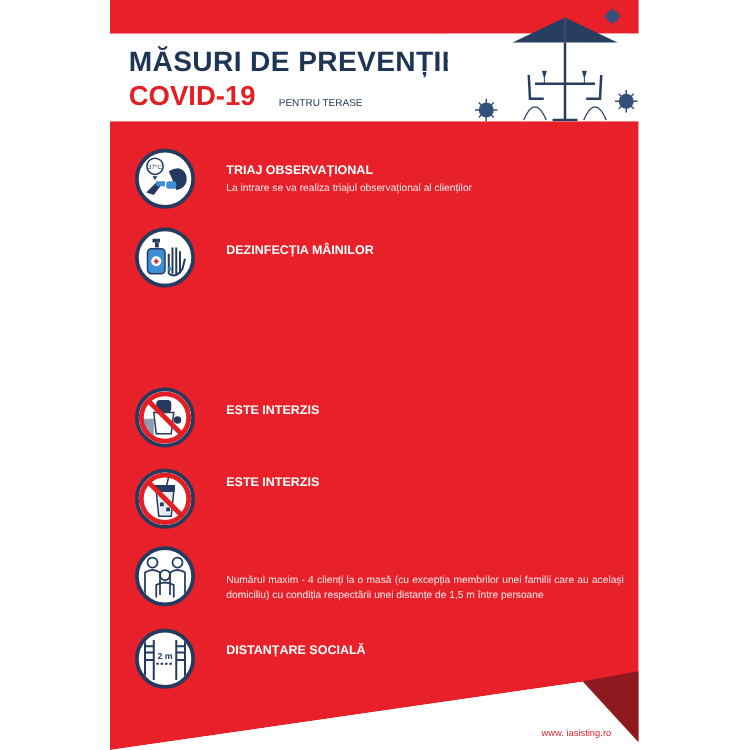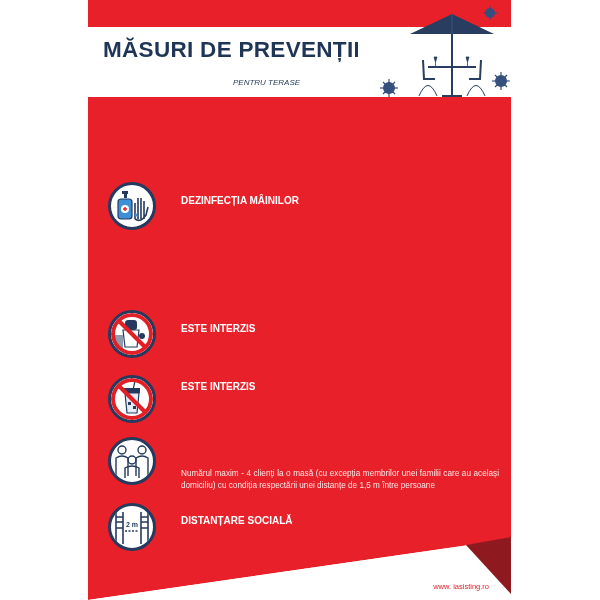--- a/index.html
+++ b/index.html
@@ -2,36 +2,37 @@
 <html><head>
 <meta charset="utf-8">
 <style>
   html, body { margin:0; padding:0; background:#ffffff; }
   body { width:600px; height:600px; position:relative; overflow:hidden; font-family:"Liberation Sans", sans-serif; }
   .poster { position:absolute; left:88px; top:0; width:423px; height:600px; overflow:hidden; background:#ffffff; }
   .top-band { position:absolute; left:0; top:0; width:423px; height:27px; background:#e8202a; }
   .header { position:absolute; left:0; top:27px; width:423px; height:70px; background:#ffffff; }
   .title { position:absolute; left:15px; top:37px; font-size:22.5px; font-weight:bold; color:#1f3556; letter-spacing:0.3px; white-space:nowrap; }
   .subtitle { position:absolute; left:15px; top:64px; font-size:22px; font-weight:bold; color:#e31e25; white-space:nowrap; }
-  .subtitle-small { position:absolute; left:145px; top:78px; font-size:8px; color:#1f3556; white-space:nowrap;font-style:italic; }
+  .subtitle-small { position:absolute; left:135px; top:78px; font-size:8px; color:#1f3556; white-space:nowrap; }
   .illus { position:absolute; left:270px; top:0px; width:153px; height:100px; }
   .body-red { position:absolute; left:0; top:97px; width:423px; height:503px; }
   .item { position:absolute; left:0; width:423px; height:60px; }
   .icon-circle { position:absolute; left:20px; width:48px; height:48px; border-radius:50%; background:#ffffff; border:3px solid #243a5e; box-sizing:border-box; overflow:hidden; }
   .item-title { position:absolute; left:93px; font-size:10px; font-weight:bold; color:#ffffff; white-space:nowrap; }
   .item-desc { position:absolute; left:93px; width:318px; font-size:8.2px; color:#fde6e6; line-height:11.5px; text-align:justify; }
   .footer-url { position:absolute; right:22px; top:582px; font-size:7.5px; font-weight:normal; color:#e31e25; }
 </style>
 </head>
 <body>
 
 <div class="poster">
   <div class="top-band"></div>
   <div class="header"></div>
   <div class="title">MĂSURI DE PREVENȚIE</div>
+  <div class="subtitle">COVID-19</div>
   <div class="subtitle-small">PENTRU TERASE</div>
 
   <svg class="illus" viewBox="0 0 153 100">
     <rect x="0" y="27" width="153" height="70" fill="#ffffff"></rect>
     <polygon points="52,34 94,14 136,34" fill="#283d5f"></polygon>
     <line x1="94" y1="14" x2="94" y2="34" stroke="#3a5278" stroke-width="1"></line>
     <line x1="94" y1="34" x2="94" y2="96" stroke="#283d5f" stroke-width="2"></line>
     <rect x="84" y="95" width="20" height="2" fill="#283d5f"></rect>
     <line x1="70" y1="67" x2="118" y2="67" stroke="#283d5f" stroke-width="2"></line>
     <path d="M76,57 l3,0 l-1.5,5 z M77.5,62 l0,5" stroke="#283d5f" fill="#283d5f" stroke-width="0.8"></path>
@@ -58,20 +59,35 @@
         <line x1="125" y1="13" x2="139" y2="13"></line>
     </g>
   </svg>
 
   <svg class="body-red" viewBox="0 0 423 503">
     <polygon points="0,0 423,0 423,497 395,446 0,503" fill="#e8202a"></polygon>
     <polygon points="0,503 395,446 423,497 423,503" fill="#ffffff"></polygon>
     <polygon points="378,448 423,440 423,497" fill="#8e1a1f"></polygon>
   </svg>
 
+  <div class="item" style="top:110px">
+    <div class="icon-circle" style="top:9px">
+      <svg width="42" height="42" viewBox="0 0 42 42">
+        <circle cx="13" cy="11" r="6.5" fill="#fff" stroke="#243a5e" stroke-width="1.2"></circle>
+        <text x="13" y="13" font-size="5" text-anchor="middle" fill="#243a5e" font-family="Liberation Sans, sans-serif">37°C</text>
+        <polygon points="11,19 15,19 13,22" fill="#243a5e"></polygon>
+        <path d="M6,32 L14,24 L18,26 L12,34 Z" fill="#243a5e"></path>
+        <rect x="14" y="23" width="7" height="4" fill="#3d8fd6"></rect>
+        <path d="M24,15 Q34,9 38,18 Q40,28 30,30 L27,22 Z" fill="#243a5e"></path>
+        <rect x="22" y="23" width="8" height="6" rx="2" fill="#3d8fd6"></rect>
+      </svg>
+    </div>
+    <div class="item-title" style="top:21px">TRIAJ OBSERVAȚIONAL</div>
+    <div class="item-desc" style="top:35px">La intrare se va realiza triajul observațional al clienților</div>
+  </div>
 
   <div class="item" style="top:175px">
     <div class="icon-circle" style="top:7px">
       <svg width="42" height="42" viewBox="0 0 42 42">
         <rect x="11" y="6" width="6" height="3" fill="#243a5e"></rect>
         <rect x="13" y="9" width="3" height="4" fill="#243a5e"></rect>
         <rect x="7" y="14" width="14" height="20" rx="3" fill="#3d8fd6" stroke="#243a5e" stroke-width="1.2"></rect>
         <circle cx="14" cy="24" r="4" fill="#fff"></circle>
         <path d="M12,24 h4 M14,22 v4" stroke="#e8202a" stroke-width="1.4"></path>
         <path d="M24,34 L24,18 M27,34 L27,13 M30,34 L30,13 M33,34 L33,16 M24,34 Q30,38 35,30 L37,22" stroke="#243a5e" stroke-width="1.6" fill="none"></path>
@@ -115,21 +131,21 @@
     <div class="icon-circle" style="top:2px">
       <svg width="42" height="42" viewBox="0 0 42 42" fill="none" stroke="#243a5e" stroke-width="1.4">
         <circle cx="11" cy="10" r="4"></circle>
         <path d="M5,36 L5,18 Q11,14 17,18 L17,36"></path>
         <circle cx="31" cy="10" r="4"></circle>
         <path d="M25,36 L25,18 Q31,14 37,18 L37,36"></path>
         <circle cx="21" cy="20" r="4"></circle>
         <path d="M14,38 L14,28 Q21,24 28,28 L28,38"></path>
       </svg>
     </div>
-    <div class="item-desc" style="top:33px">Numărul maxim - 4 clienți la o masă (cu excepția membrilor unei familii care au același domiciliu) cu condiția respectării unei distanțe de 1,5 m între persoane</div>
+    <div class="item-desc" style="top:23px">Numărul maxim - 4 clienți la o masă (cu excepția membrilor unei familii care au același domiciliu) cu condiția respectării unei distanțe de 1,5 m între persoane</div>
   </div>
 
   <div class="item" style="top:500px">
     <div class="icon-circle" style="top:3px">
       <svg width="42" height="42" viewBox="0 0 42 42" stroke="#243a5e" stroke-width="1.6" fill="none">
         <path d="M5,6 L5,38 M12,6 L12,38 M5,11 L12,11 M5,16 L12,16 M5,22 L12,22"></path>
         <path d="M30,6 L30,38 M37,6 L37,38 M30,11 L37,11 M30,16 L37,16 M30,22 L37,22"></path>
         <text x="21" y="21" font-size="7" font-weight="bold" text-anchor="middle" fill="#243a5e" stroke="none" font-family="Liberation Sans, sans-serif">2 m</text>
         <line x1="14" y1="25" x2="28" y2="25" stroke-dasharray="2,1.5"></line>
       </svg>

